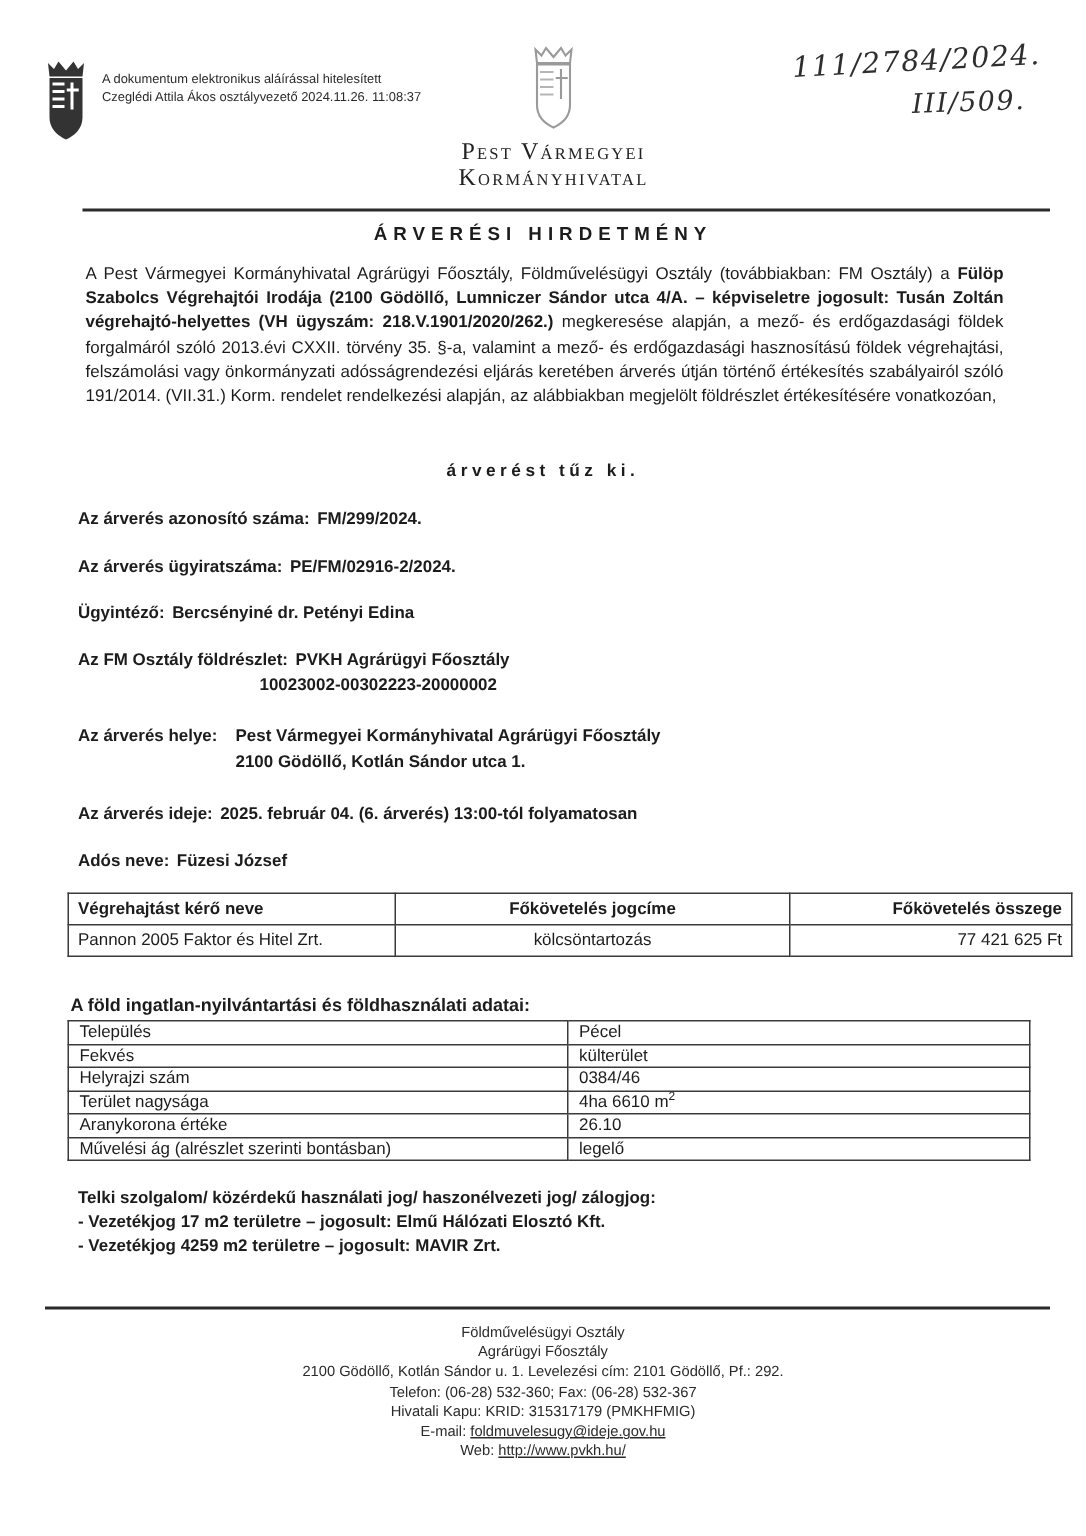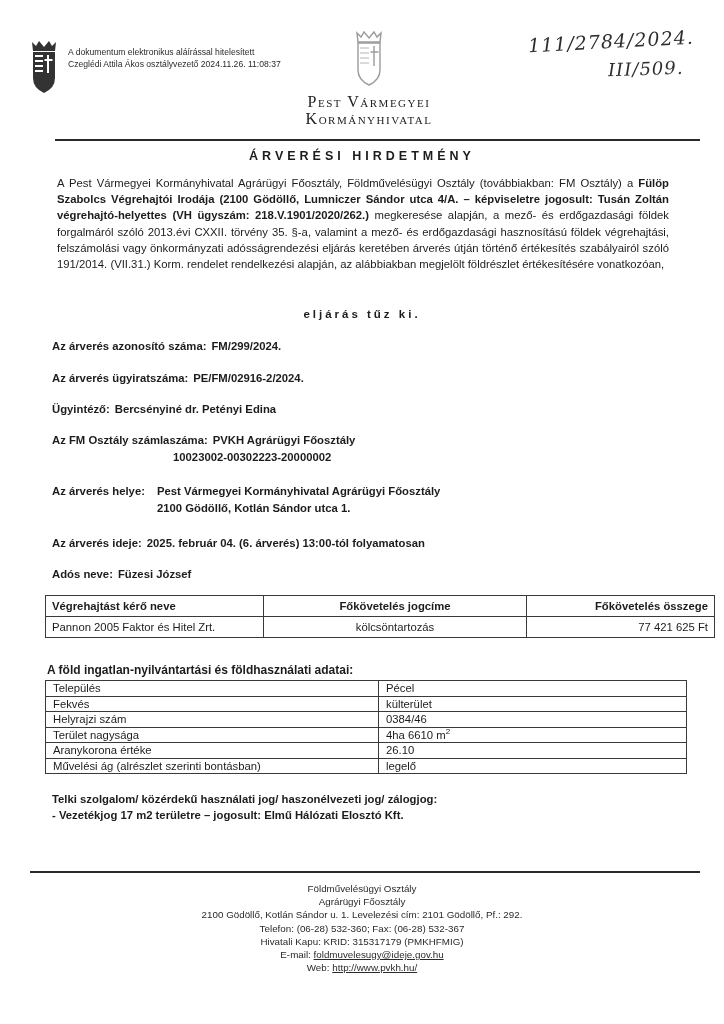--- a/index.html
+++ b/index.html
@@ -109,33 +109,33 @@
 
   <div class="handwritten hw1">111/2784/2024.</div>
   <div class="handwritten hw2">III/509.</div>
 
   <div class="rule rule-top"></div>
 
   <div class="doc-title">ÁRVERÉSI HIRDETMÉNY</div>
 
   <p class="intro"><span>A Pest Vármegyei Kormányhivatal Agrárügyi Főosztály, Földművelésügyi Osztály (továbbiakban: FM Osztály) a </span><span class="b">Fülöp Szabolcs Végrehajtói Irodája (2100 Gödöllő, Lumniczer Sándor utca 4/A. – képviseletre jogosult: Tusán Zoltán végrehajtó-helyettes (VH ügyszám: 218.V.1901/2020/262.)</span><span> megkeresése alapján, a mező- és erdőgazdasági földek forgalmáról szóló 2013.évi CXXII. törvény 35. §-a, valamint a mező- és erdőgazdasági hasznosítású földek végrehajtási, felszámolási vagy önkormányzati adósságrendezési eljárás keretében árverés útján történő értékesítés szabályairól szóló 191/2014. (VII.31.) Korm. rendelet rendelkezési alapján, az alábbiakban megjelölt földrészlet értékesítésére vonatkozóan,</span></p>
 
-  <div class="declaration">eljárás tűz ki.</div>
+  <div class="declaration">árverést tűz ki.</div>
 
   <div class="line" style="top:340px">
     <span class="lbl">Az árverés azonosító száma:</span><span>FM/299/2024.</span>
   </div>
   <div class="line" style="top:372px">
     <span class="lbl">Az árverés ügyiratszáma:</span><span>PE/FM/02916-2/2024.</span>
   </div>
   <div class="line" style="top:403px">
     <span class="lbl">Ügyintéző:</span><span>Bercsényiné dr. Petényi Edina</span>
   </div>
   <div class="line" style="top:434px">
-    <span class="lbl">Az FM Osztály számlaszáma:</span><span>PVKH Agrárügyi Főosztály</span>
+    <span class="lbl">Az FM Osztály földrészlet:</span><span>PVKH Agrárügyi Főosztály</span>
   </div>
   <div class="subline" style="left:173px;top:451px">10023002-00302223-20000002</div>
 
   <div class="line" style="top:485px">Az árverés helye:</div>
   <div class="subline" style="left:157px;top:485px">Pest Vármegyei Kormányhivatal Agrárügyi Főosztály</div>
   <div class="subline" style="left:157px;top:502px">2100 Gödöllő, Kotlán Sándor utca 1.</div>
 
   <div class="line" style="top:537px">
     <span class="lbl">Az árverés ideje:</span><span>2025. február 04. (6. árverés) 13:00-tól folyamatosan</span>
   </div>
@@ -184,20 +184,21 @@
     <tr>
       <td class="k">Művelési ág (alrészlet szerinti bontásban)</td>
       <td>legelő</td>
     </tr>
   </tbody>
     </table>
 
   <div class="easements">
     <div>Telki szolgalom/ közérdekű használati jog/ haszonélvezeti jog/ zálogjog:</div>
     <div>- Vezetékjog 17 m2 területre – jogosult: Elmű Hálózati Elosztó Kft.</div>
+    <div>- Vezetékjog 4259 m2 területre – jogosult: MAVIR Zrt.</div>
   </div>
 
   <div class="rule rule-bottom"></div>
 
   <div class="footer">
     <div>Földművelésügyi Osztály</div>
     <div>Agrárügyi Főosztály</div>
     <div>2100 Gödöllő, Kotlán Sándor u. 1. Levelezési cím: 2101 Gödöllő, Pf.: 292.</div>
     <div>Telefon: (06-28) 532-360; Fax: (06-28) 532-367</div>
     <div>Hivatali Kapu: KRID: 315317179 (PMKHFMIG)</div>

